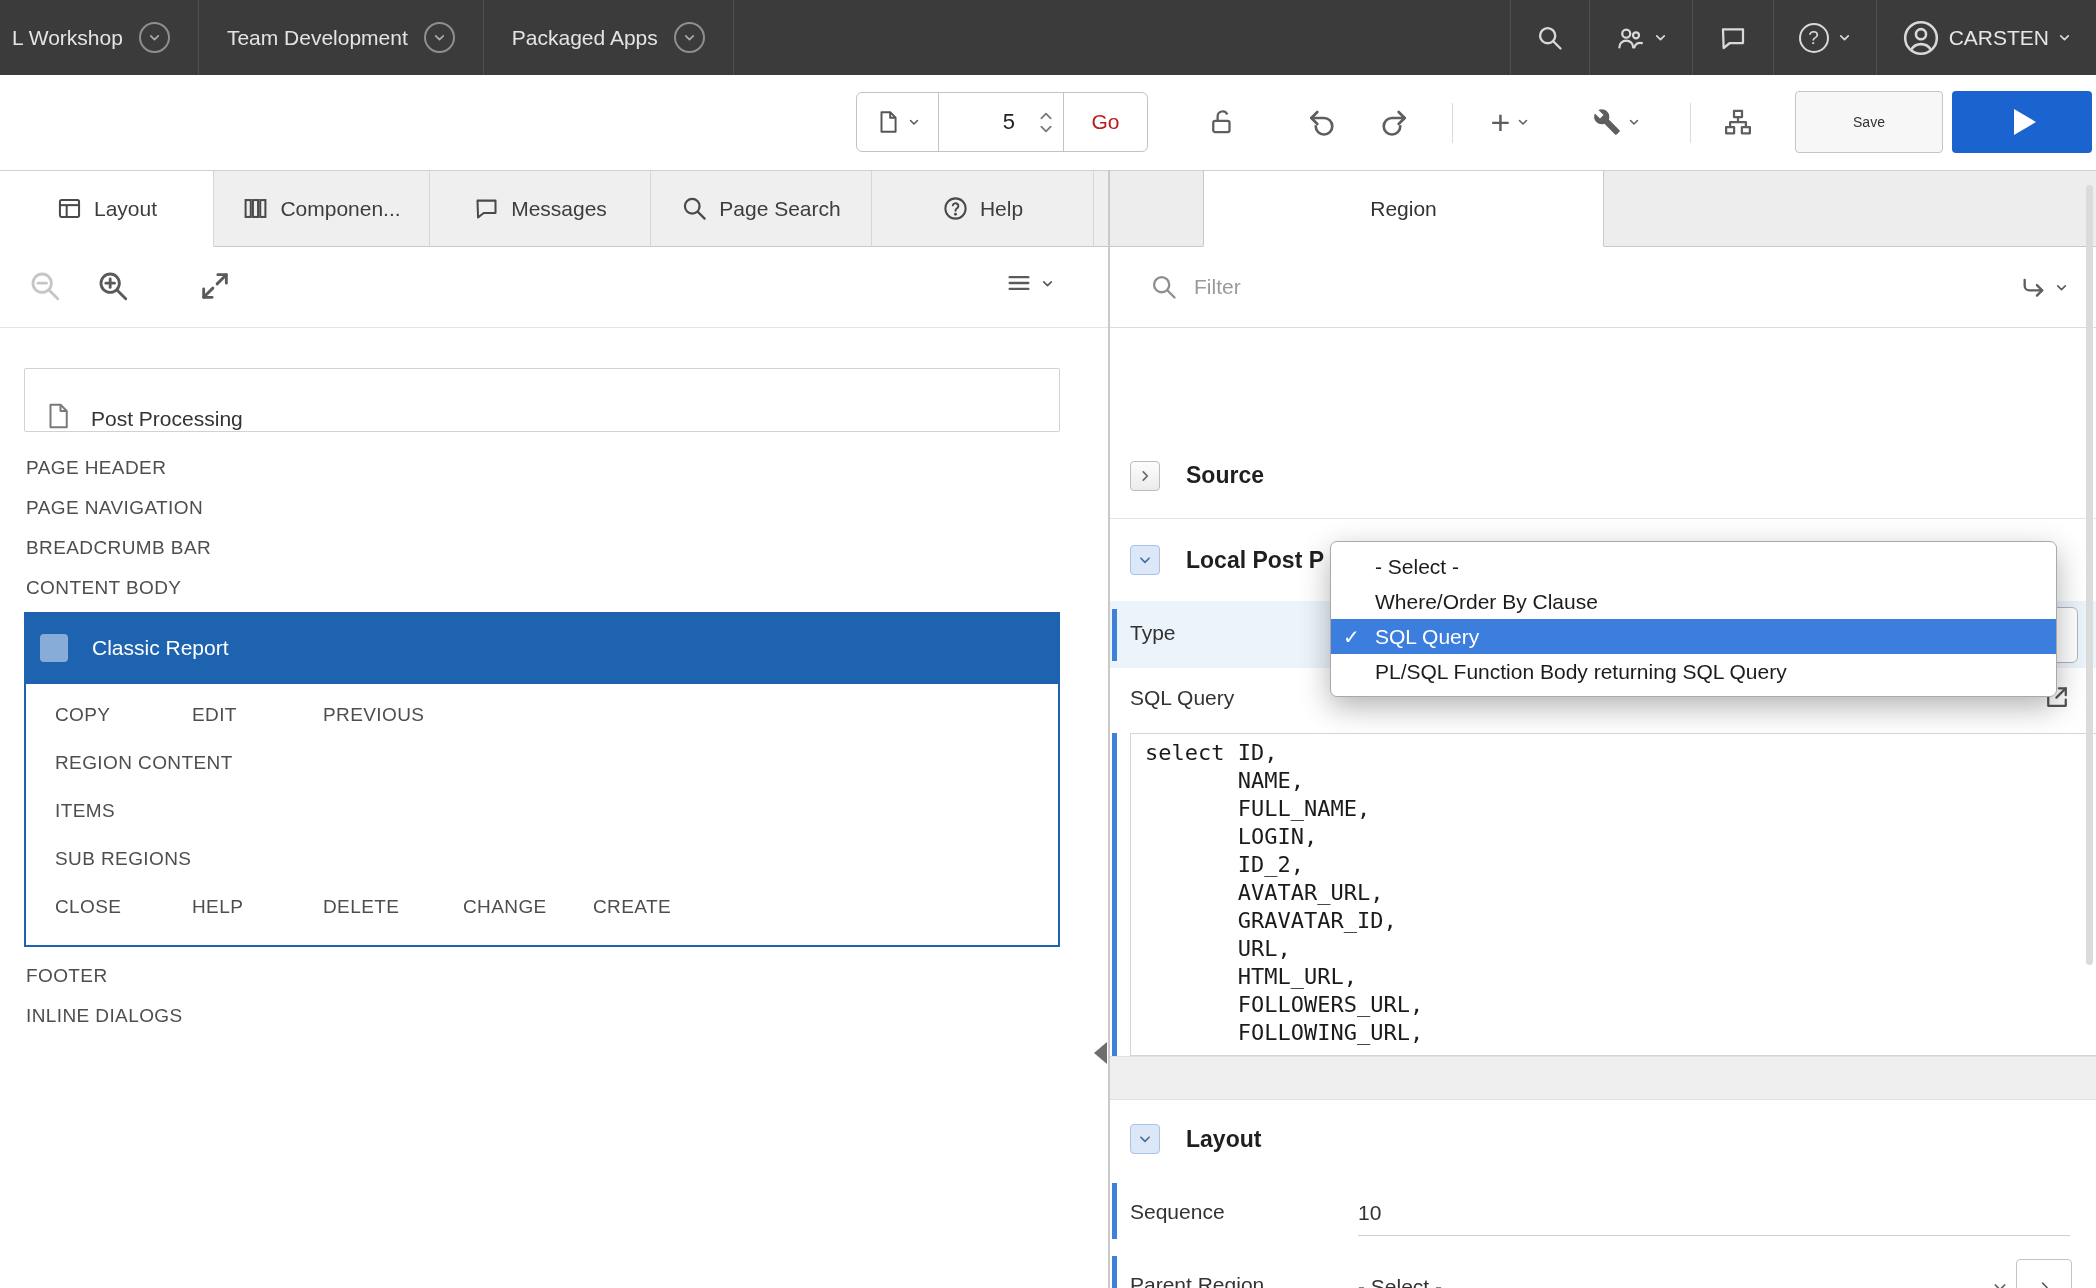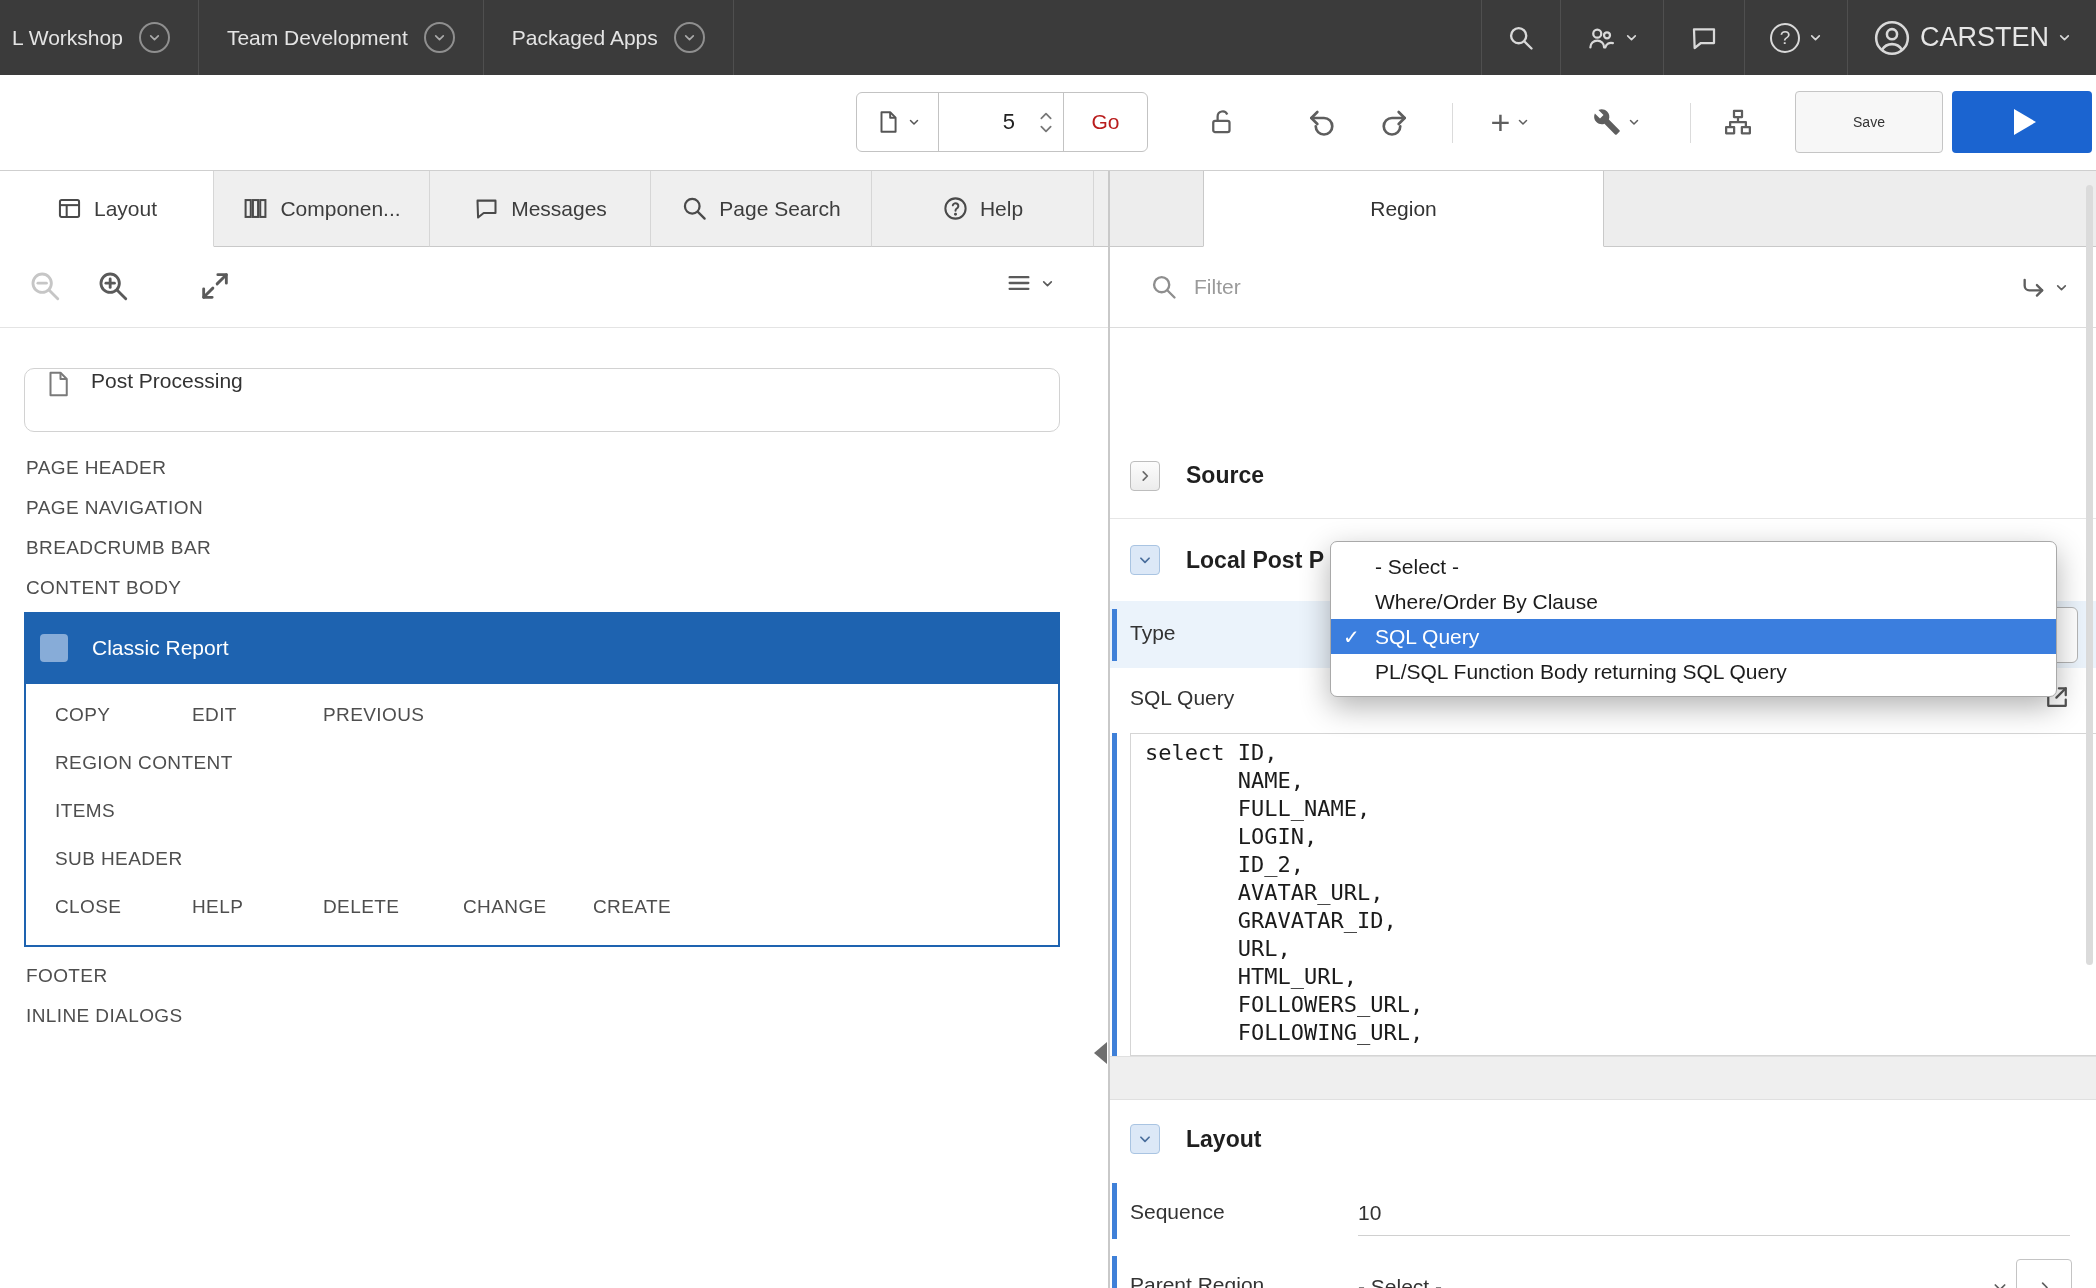--- a/index.html
+++ b/index.html
@@ -13,21 +13,21 @@
   .tb-item { display:flex; align-items:center; gap:16px; padding:0 28px;
     border-right:1px solid #4F4F4F; font-size:21px; white-space:nowrap; }
   .tb-item.first { margin-left:-16px; }
   .tb-spacer { flex:1; }
   .tb-btn { display:flex; align-items:center; justify-content:center; gap:9px;
     padding:0 25px; border-left:1px solid #4F4F4F; color:#D9D9D9; }
   .chev-circle { width:31px; height:31px; border:2px solid #8F8F8F; border-radius:50%;
     display:flex; align-items:center; justify-content:center; color:#ABABAB; flex:0 0 auto; }
   .q-circle { width:30px; height:30px; border:2px solid #D9D9D9; border-radius:50%;
     display:flex; align-items:center; justify-content:center; font-size:19px; color:#D9D9D9; }
-  .tb-user { font-size:27px; color:#E6E6E6; }
+  .tb-user { font-size:21px; color:#E6E6E6; }
 
   
   .toolbar { position:absolute; left:0; top:75px; width:2096px; height:96px;
     background:#FFFFFF; border-bottom:1px solid #CFCFCF; }
   .pagegroup { position:absolute; left:856px; top:17px; height:60px; display:flex;
     border:1px solid #C3C3C3; border-radius:6px; background:#fff; }
   .pg-btn { width:82px; display:flex; align-items:center; justify-content:center; gap:7px;
     border-right:1px solid #C3C3C3; color:#555; }
   .pg-num { width:90px; display:flex; align-items:center; justify-content:flex-end;
     padding-right:14px; font-size:22px; color:#222; }
@@ -57,21 +57,21 @@
   .ltab .ico { color:#4A4A4A; }
 
   
   .tree-toolbar { position:absolute; left:0; top:247px; width:1108px; height:81px;
     background:#fff; border-bottom:1px solid #E4E4E4; }
   .tt-ico { position:absolute; top:22px; }
 
   
   .tree { position:absolute; left:0; top:328px; width:1106px; height:960px; background:#fff; }
   .pagebox { position:absolute; left:24px; top:40px; width:1036px; height:64px;
-    border:1px solid #D2D2D2; border-radius:10px; display:flex; align-items:flex-start; gap:18px;
+    border:1px solid #D2D2D2; border-radius:2px; display:flex; align-items:flex-end; gap:18px;
     padding-left:18px; font-size:21px; color:#333; background:#fff; }
   .slot { position:absolute; left:26px; font-size:19px; color:#4E4E4E; letter-spacing:.4px; }
   .region { position:absolute; left:24px; top:284px; width:1036px; }
   .region-head { height:72px; background:#1E63B0; display:flex; align-items:center; gap:24px;
     padding-left:16px; color:#fff; font-size:21px; }
   .region-ico { width:28px; height:28px; background:#87ACD8; border-radius:4px; flex:0 0 auto; }
   .region-body { border:2px solid #1E63B0; border-top:none; background:#fff; height:263px; padding-top:7px; }
   .rrow { height:48px; align-items:center; font-size:19px; color:#4E4E4E; letter-spacing:.4px; }
   .rrow.cols4 { display:grid; grid-template-columns:137px 131px 140px auto; padding-left:29px; }
   .rrow.cols5 { display:grid; grid-template-columns:137px 131px 140px 130px auto; padding-left:29px; }
@@ -398,21 +398,21 @@
         <span>EDIT</span>
         <span>PREVIOUS</span>
       </div>
       <div class="rrow single">
         <span>REGION CONTENT</span>
       </div>
       <div class="rrow single">
         <span>ITEMS</span>
       </div>
       <div class="rrow single">
-        <span>SUB HEADER</span>
+        <span>SUB REGIONS</span>
       </div>
       <div class="rrow cols5">
         <span>CLOSE</span>
         <span>HELP</span>
         <span>DELETE</span>
         <span>CHANGE</span>
         <span>CREATE</span>
       </div>
     </div>
   </div>

